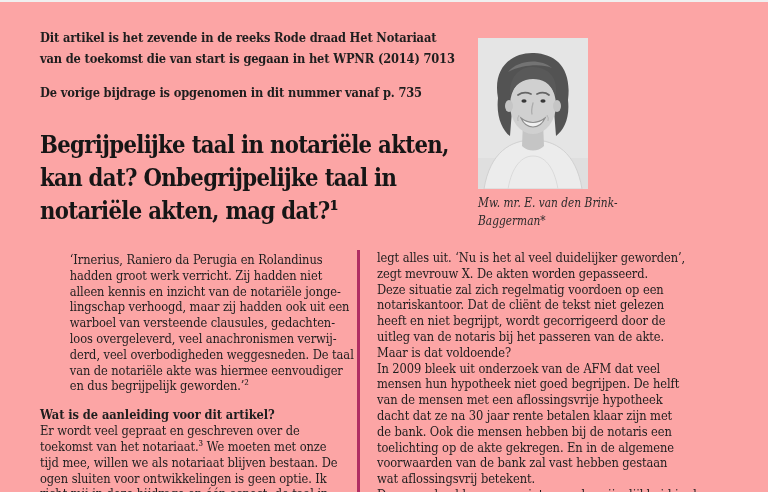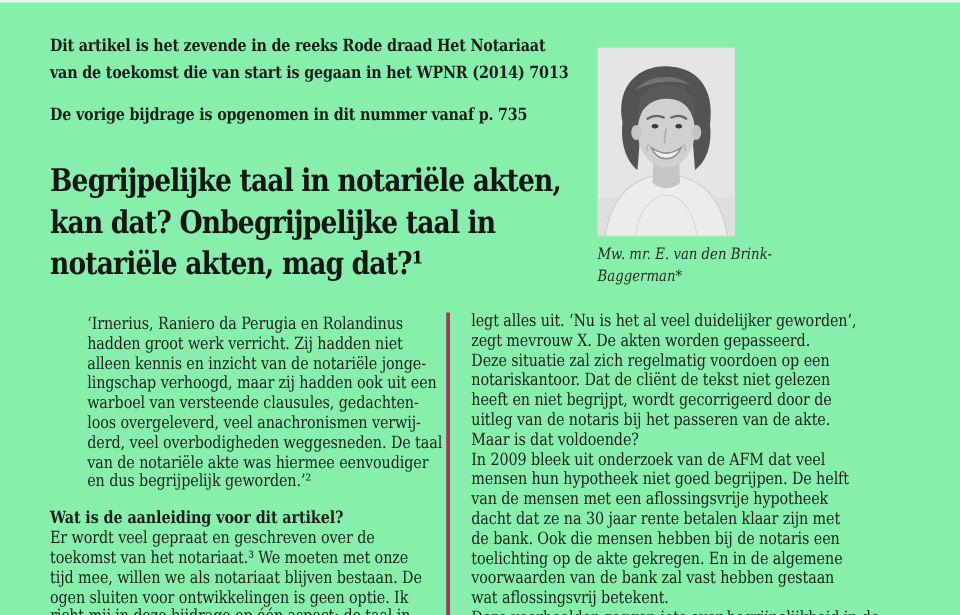--- a/index.html
+++ b/index.html
@@ -1,17 +1,17 @@
 <!DOCTYPE html>
 <html><head>
 <meta charset="utf-8">
 <style>
   html,body{margin:0;padding:0;}
   body{width:768px;height:492px;overflow:hidden;background:#fdfdfd;}
-  .page{position:absolute;left:0;top:0;width:768px;height:492px;background:#86efac;overflow:hidden;
+  .page{position:absolute;left:0;top:0;width:768px;height:492px;background:#fca5a5;overflow:hidden;
         font-family:"DejaVu Serif","Liberation Serif",serif;color:#1e1e1e;}
   .top-edge{position:absolute;left:0;top:0;width:768px;height:2px;background:#f0f0f0;}
   .pre{white-space:pre;}
   .cond{transform:scaleX(0.85);transform-origin:0 0;}
 
   .series-note{position:absolute;left:40px;top:27px;font-size:13.5px;font-weight:bold;
                line-height:20.5px;letter-spacing:-0.2px;}
   .prev-note{position:absolute;left:40px;top:84px;font-size:13.5px;font-weight:bold;
              letter-spacing:-0.2px;}
 

